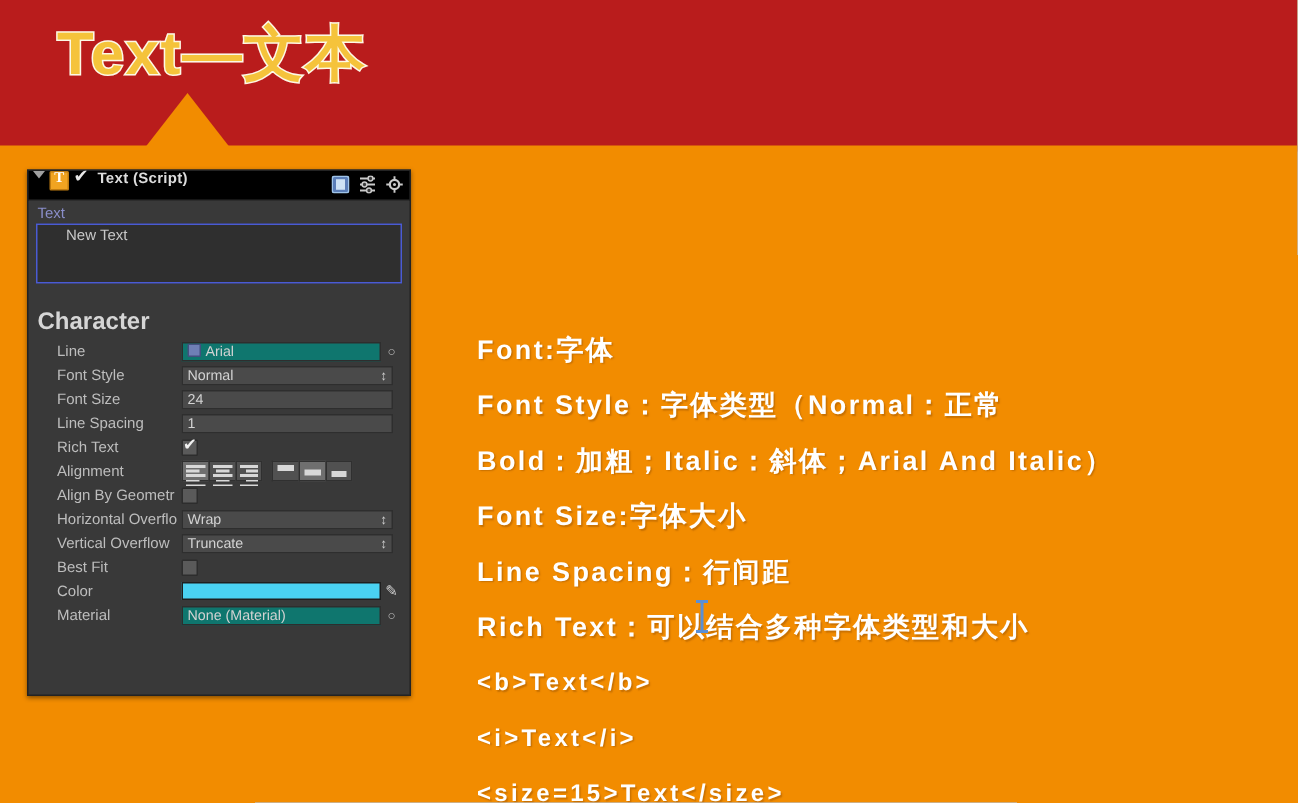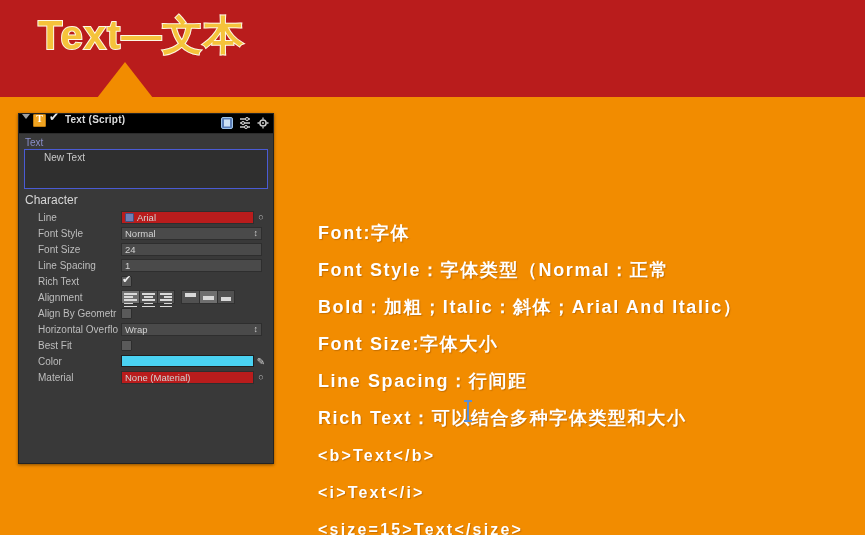--- a/index.html
+++ b/index.html
@@ -129,24 +129,24 @@
     top: 3px;
     display: flex;
     gap: 6px;
     align-items: center;
   }
   .hdr-ico { width: 12px; height: 12px; display: block; }
 
   
   .insp-body { padding: 3px 5px 0 5px; }
   .section-label {
-    font-weight: normal;
+    font-weight: bold;
     color: #d6d6d6;
-    font-size: 12px;
-    margin: 4px 0 2px 1px;
+    font-size: 16px;
+    margin: 17px 0 2px 1px;
   }
   .txt-label {
     color: #8a8ec9;
     font-size: 10px;
     margin: 0 0 1px 1px;
   }
   #text-area {
     height: 40px;
     background: #2f2f2f;
     border: 1px solid #4a5bd4;
@@ -177,21 +177,21 @@
     border: 1px solid #2e2e2e;
     box-sizing: border-box;
     color: #d2d2d2;
     font-size: 9.5px;
     line-height: 12px;
     padding: 0 3px;
     position: relative;
     white-space: nowrap;
     overflow: hidden;
   }
-  .field.obj { background: #b91c1c; }
+  .field.obj { background: #0f766e; }
   .field.popup::after {
     content: "\2195";
     position: absolute;
     right: 3px; top: -1px;
     font-size: 9px;
     color: #cfcfcf;
   }
   .obj-sel {
     width: 14px;
     text-align: center;
@@ -439,20 +439,25 @@
           <span class="row-label">Align By Geometr</span>
           <span class="cbox"></span>
         </div>
 
         <div class="row">
           <span class="row-label">Horizontal Overflo</span>
           <span class="field popup">Wrap</span>
           <span class="spacer-h"></span>
         </div>
 
+        <div class="row">
+          <span class="row-label">Vertical Overflow</span>
+          <span class="field popup">Truncate</span>
+          <span class="spacer-h"></span>
+        </div>
 
         <div class="row">
           <span class="row-label">Best Fit</span>
           <span class="cbox"></span>
         </div>
 
         <div class="row">
           <span class="row-label">Color</span>
           <span class="color-swatch" style="background: rgb(74, 210, 242);"></span>
           <span class="eyedrop">✎</span>

